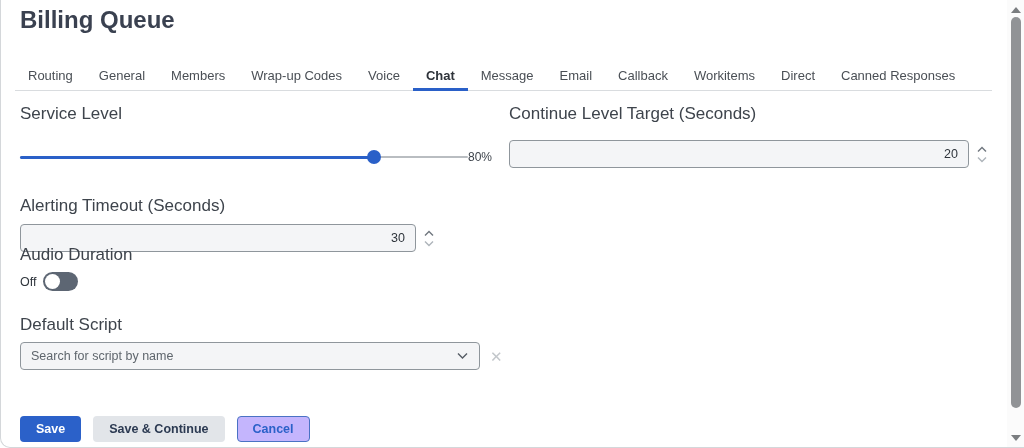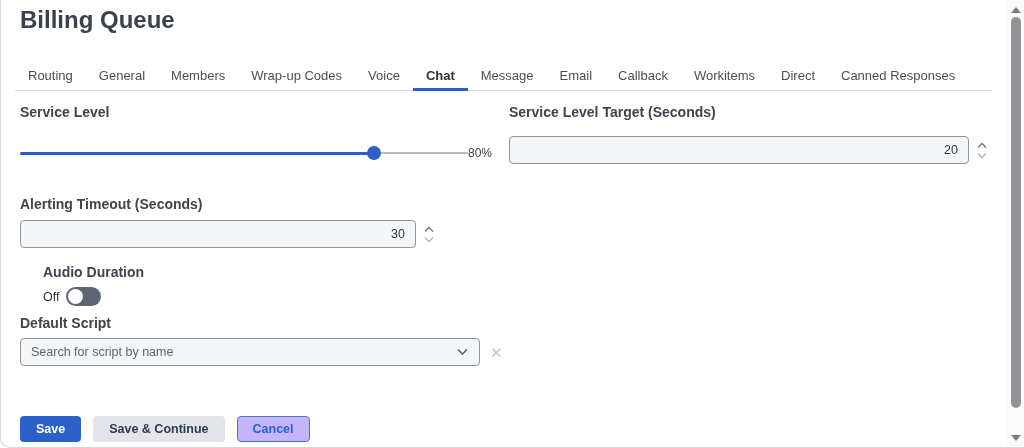--- a/index.html
+++ b/index.html
@@ -18,27 +18,27 @@
     position:absolute; left:14px; top:62px; right:32px; height:29px;
     display:flex; align-items:stretch; border-bottom:1px solid #d9dcdf;
   }
   .tab {
     appearance:none; background:none; border:none; cursor:pointer;
     padding:0 13px; font-family:inherit; font-size:13px; color:#4a4f55;
     border-bottom:3px solid transparent; margin-bottom:-1px;
   }
   .tab.active { font-weight:700; color:#2e333a; border-bottom-color:#2a60c8; }
 
-  .field-label { font-size:14px; font-weight:700; color:#3e444c; display:block; }
+  .field-label { font-size:17px; font-weight:400; color:#3e444c; display:block; }
 
   .sec { position:absolute; }
   #sec-service-level { left:19px; top:104px; width:500px; }
   #sec-slt           { left:508px; top:104px; width:480px; }
   #sec-alert         { left:19px; top:196px; width:510px; }
-  #sec-audio         { left:19px; top:264px; width:300px;margin-left:23px; }
+  #sec-audio         { left:19px; top:245px; width:300px; }
   #sec-script        { left:19px; top:315px; width:520px; }
 
   .slider-row { margin-top:26px; display:flex; align-items:center; }
   .slider { position:relative; width:448px; height:14px; cursor:pointer; }
   .slider-track { position:absolute; left:0; right:0; top:6px; height:2px; background:#b9bdc1; border-radius:1px; }
   .slider-fill  { position:absolute; left:0; top:5.5px; height:3px; background:#2a60c8; border-radius:2px; }
   .slider-thumb { position:absolute; top:0; width:14px; height:14px; border-radius:50%; background:#2a60c8; transform:translateX(-50%); }
   .slider-value { font-size:12px; color:#3e444c; }
 
   .input-row { margin-top:16px; display:flex; align-items:center; }
@@ -108,21 +108,21 @@
       <div class="slider">
         <div class="slider-track"></div>
         <div class="slider-fill" id="slider-fill" style="width: 79%;"></div>
         <div class="slider-thumb" id="slider-thumb" style="left: 79%;"></div>
       </div>
       <span class="slider-value">80%</span>
     </div>
   </section>
 
   <section class="sec" id="sec-slt">
-    <span class="field-label">Service Level Target (Seconds)</span>
+    <span class="field-label">Continue Level Target (Seconds)</span>
     <div class="input-row">
       <input class="num-input" id="slt-input" type="text" value="20" style="">
       <span class="spinner">
         <button class="spin-btn">
           <svg width="12" height="7" viewBox="0 0 12 7">
               <path d="M2 5.5 L6 1.5 L10 5.5" fill="none" stroke="#6f767e" stroke-width="1.4"></path>
             </svg>
         </button>
         <button class="spin-btn">
           <svg width="12" height="7" viewBox="0 0 12 7">

